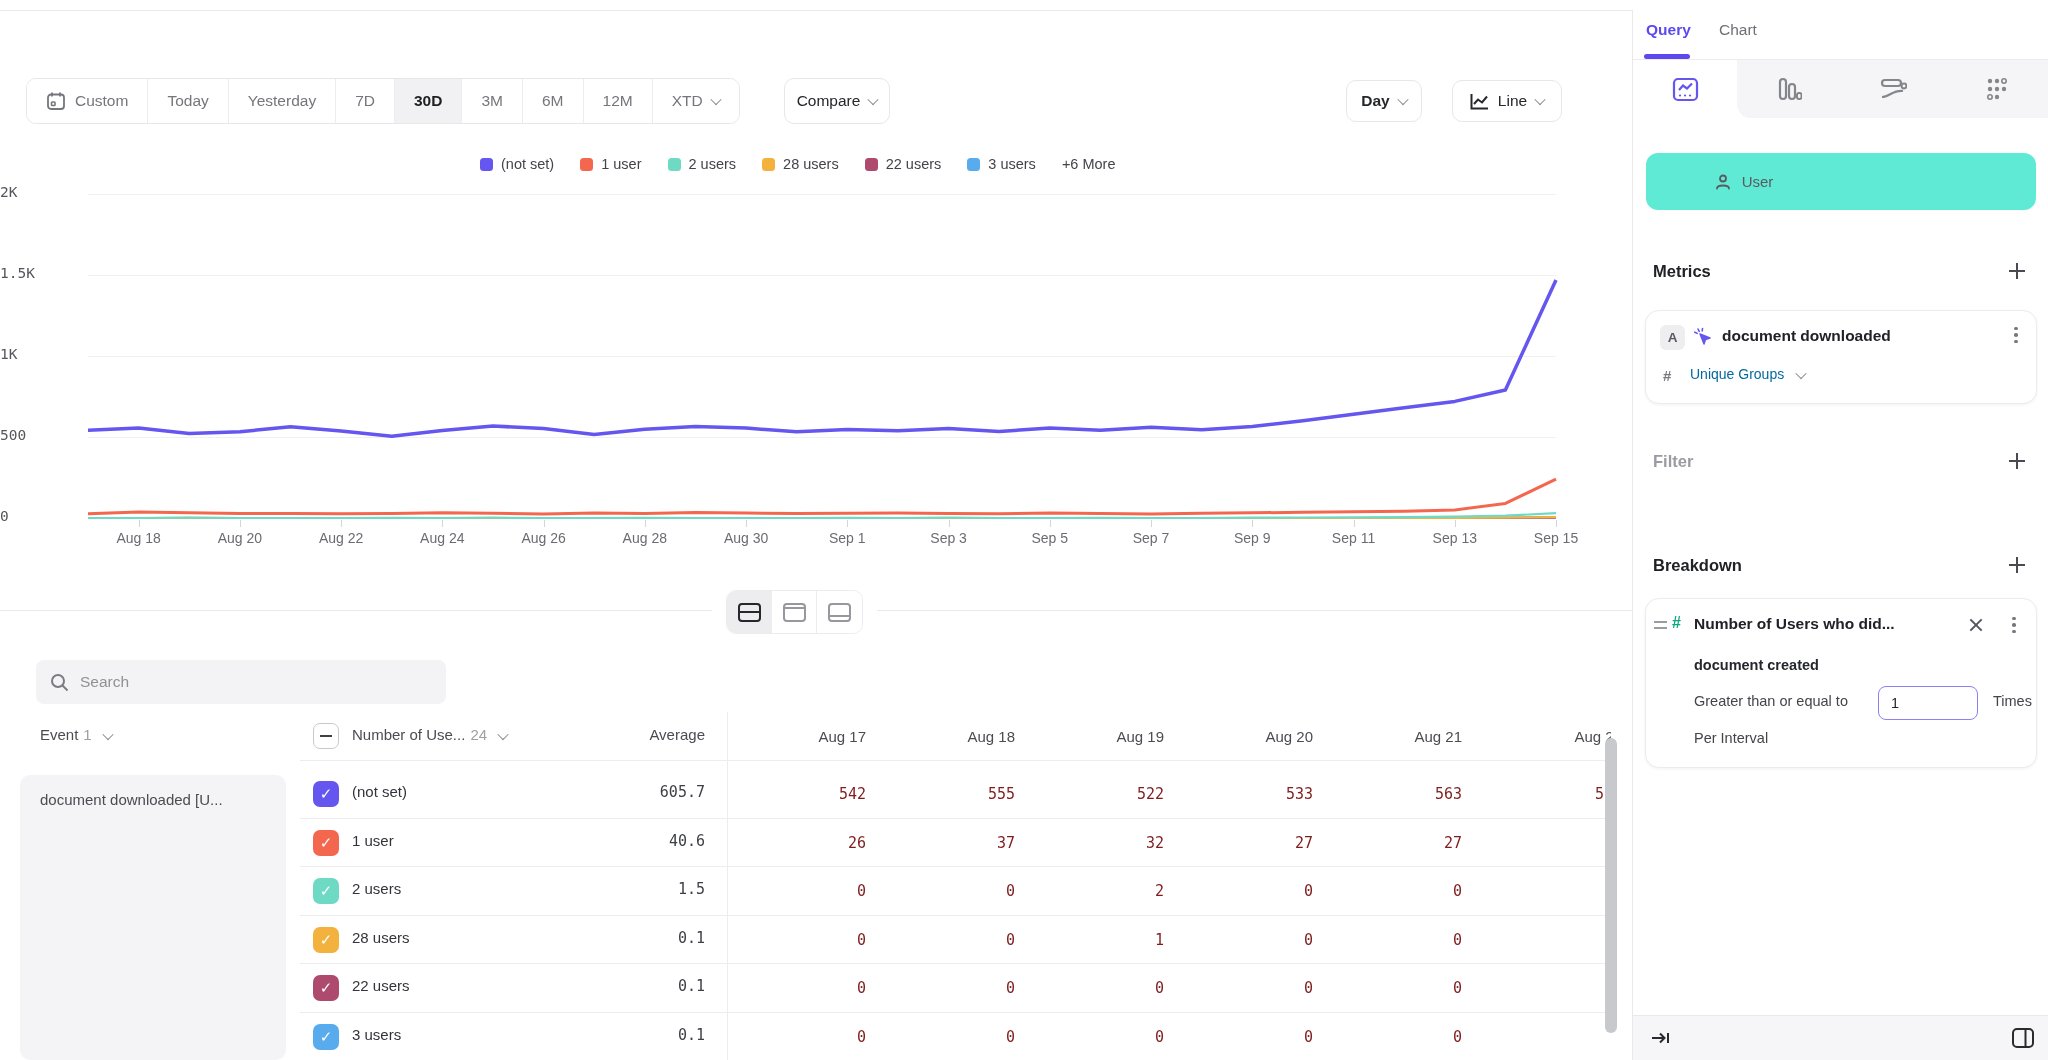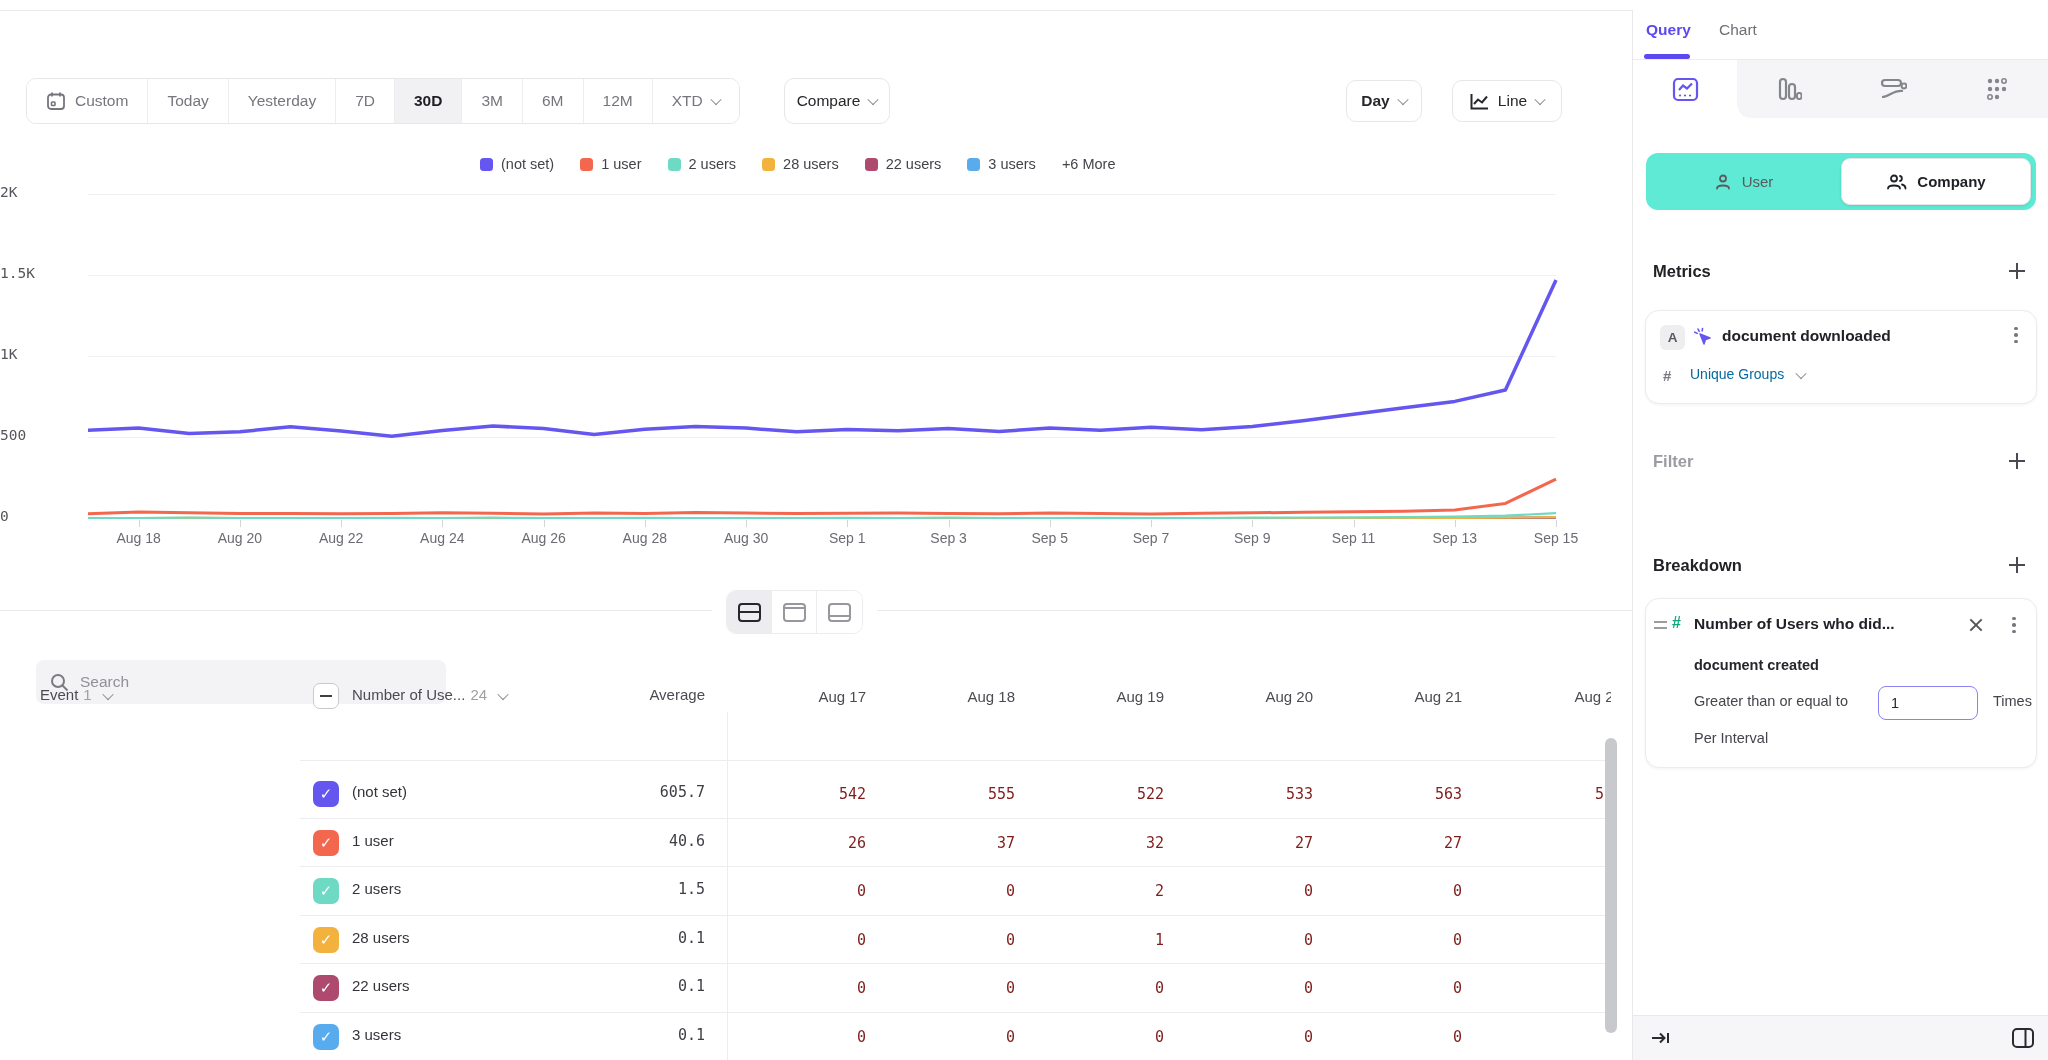--- a/index.html
+++ b/index.html
@@ -52,21 +52,21 @@
   .vt-bottom:after { bottom:2.5px; }
 
   
   .search-box { position:absolute; left:36px; top:660px; width:410px; height:44px; background:#f3f3f5;
     border-radius:8px; display:flex; align-items:center; gap:11px; padding:0 14px; }
   .search-box input { border:none; outline:none; background:transparent; font-size:15.5px; color:#33343a;
     font-family:"Liberation Sans", sans-serif; width:330px; }
   .search-box input::placeholder { color:#8f9196; }
 
   
-  .th-row { position:absolute; left:0; top:672px; width:1632px; height:48px;padding-left:34px; }
+  .th-row { position:absolute; left:0; top:712px; width:1632px; height:48px;padding-left:34px; }
   .th-text { font-size:15px; color:#4b4c52; }
   .count { color:#9fa0a5; margin-left:5px; }
   .col-divider { position:absolute; left:727px; top:712px; width:1px; height:348px; background:#ededef; }
   .date-cols { position:absolute; left:727px; width:884px; height:48px; display:flex; overflow:hidden; }
   .date-cell { height:100%; display:flex; align-items:center; justify-content:flex-end; font-size:15px; color:#4b4c52; flex:none; }
   .header-border { position:absolute; left:300px; top:760px; width:1311px; height:1px; background:#ededef; }
   .event-block { position:absolute; left:20px; top:775px; width:266px; height:285px; background:#f4f4f6; border-radius:10px; }
   .event-block span { position:absolute; left:20px; top:16px; font-size:15px; color:#4b4c52; white-space:nowrap; }
   .t-row { position:absolute; left:300px; width:1311px; height:48.5px; border-bottom:1px solid #ededef; }
   .cbox { position:absolute; left:13px; top:11px; width:26px; height:26px; border-radius:7px; display:flex;
@@ -308,20 +308,23 @@
         <div class="date-cell" style="width: 149px;">Aug 18</div>
         <div class="date-cell" style="width: 149px;">Aug 19</div>
         <div class="date-cell" style="width: 149px;">Aug 20</div>
         <div class="date-cell" style="width: 149px; text-align: center;">Aug 21</div>
         <div class="date-cell" style="width: 160px;">Aug 22</div>
       </div>
   </div>
   <div class="header-border"></div>
   <div class="col-divider"></div>
 
+  <div class="event-block">
+    <span>document downloaded [U...</span>
+  </div>
 
   <div id="table-rows">
       <div class="t-row" style="top: 770px;">
         <span class="cbox" style="background:#6456ef">✓</span>
         <span class="row-label">(not set)</span>
         <span class="row-avg mono">605.7</span>
         <div class="row-dates">
           <div class="date-cell mono" style="width:139px">542</div>
           <div class="date-cell mono" style="width:149px">555</div>
           <div class="date-cell mono" style="width:149px">522</div>
@@ -443,29 +446,20 @@
     </div>
 
     <div class="seg-toggle">
       <div class="seg seg-user">
         <svg width="18" height="18" viewBox="0 0 18 18">
           <circle cx="9" cy="5.5" r="3" fill="none" stroke="#5a5b60" stroke-width="1.8"></circle>
           <path d="M3 15.5 C3 11.5 15 11.5 15 15.5" fill="none" stroke="#5a5b60" stroke-width="1.8" stroke-linecap="round"></path>
         </svg>
         <span>User</span>
       </div>
-      <div class="seg seg-company">
-        <svg width="21" height="18" viewBox="0 0 21 18">
-          <circle cx="8" cy="5.5" r="3" fill="none" stroke="#202227" stroke-width="1.8"></circle>
-          <path d="M2 15.5 C2 11.5 14 11.5 14 15.5" fill="none" stroke="#202227" stroke-width="1.8" stroke-linecap="round"></path>
-          <path d="M14 3 C16.5 3.5 16.5 7.5 14 8" fill="none" stroke="#202227" stroke-width="1.8" stroke-linecap="round"></path>
-          <path d="M16 11.5 C19 12.2 19.5 13.8 19.5 15.5" fill="none" stroke="#202227" stroke-width="1.8" stroke-linecap="round"></path>
-        </svg>
-        <span>Company</span>
-      </div>
     </div>
 
     <span class="sec-head" style="top:252px;">Metrics</span>
     <span class="plus-btn" style="top:252px;"></span>
 
     <div class="card" style="top:300px; height:94px;">
       <span class="badge-a">A</span>
       <svg class="p-abs" style="left:47px; top:16px;" width="20" height="20" viewBox="0 0 20 20">
         <path d="M7 7 L17 11 L12.5 12.5 L11 17 Z" fill="#6456ef" stroke="#6456ef" stroke-width="1.4" stroke-linejoin="round"></path>
         <line x1="5" y1="2" x2="6.2" y2="4.4" stroke="#6456ef" stroke-width="1.6" stroke-linecap="round"></line>

